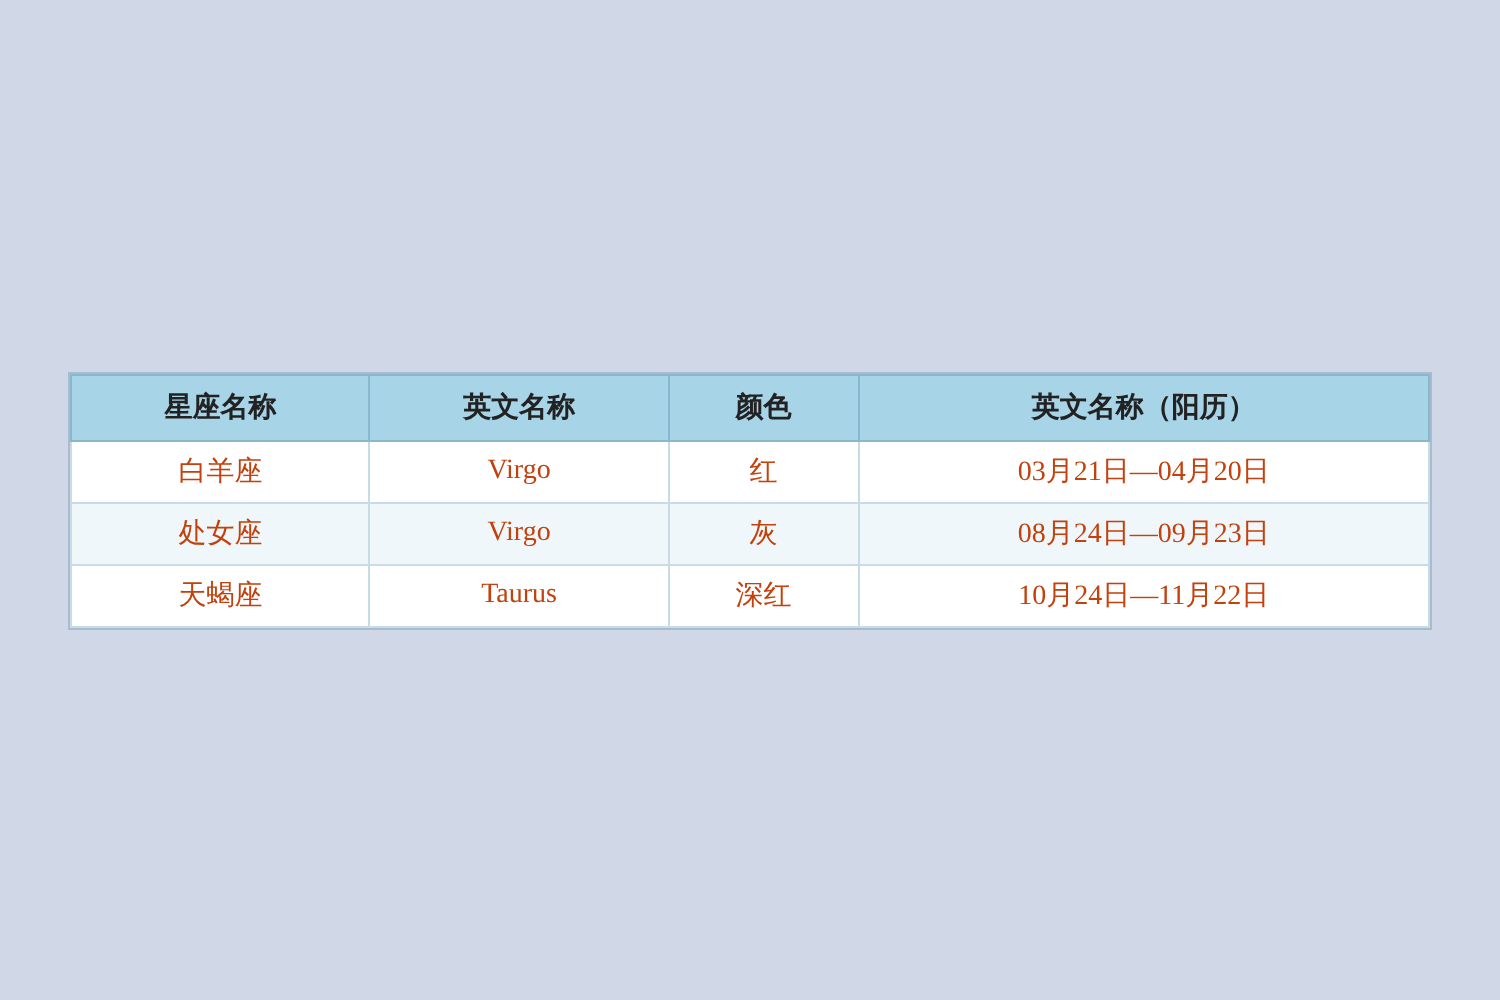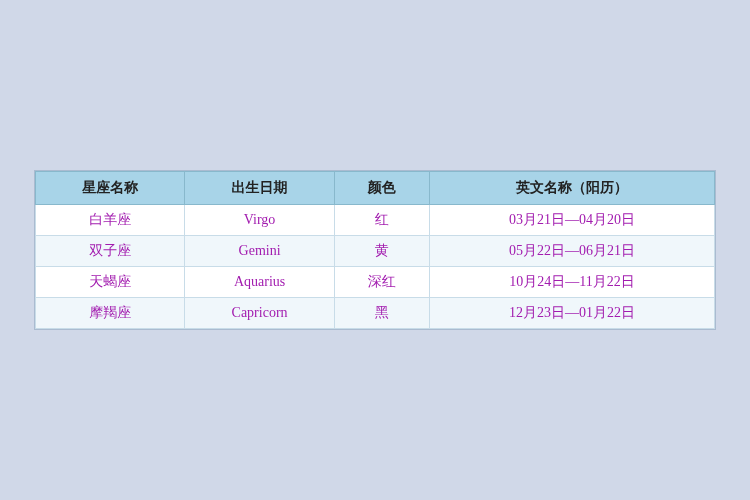--- a/index.html
+++ b/index.html
@@ -29,64 +29,58 @@
       text-align: center;
       font-weight: bold;
       font-size: 14px;
       color: #222;
     }
     tbody tr td {
       border: 1px solid #c8dce8;
       padding: 6px 10px;
       text-align: center;
       font-size: 14px;
-      color: #a21caf;
+      color: #c2410c;
     }
     tbody tr:nth-child(odd) {
       background-color: #ffffff;
     }
     tbody tr:nth-child(even) {
       background-color: #f0f7fb;
     }
   </style>
 </head>
 <body>
 
 <div class="table-container">
   <table>
     <thead>
       <tr>
 
       <th>星座名称</th>
-          <th>出生日期</th>
+          <th>英文名称</th>
           <th>颜色</th>
           <th>英文名称（阳历）</th>
         </tr>
     </thead>
     <tbody>
 
     <tr>
           <td>白羊座</td>
           <td>Virgo</td>
           <td>红</td>
           <td>03月21日—04月20日</td>
         </tr>
         <tr>
-          <td>双子座</td>
-          <td>Gemini</td>
-          <td>黄</td>
-          <td>05月22日—06月21日</td>
+          <td>处女座</td>
+          <td>Virgo</td>
+          <td>灰</td>
+          <td>08月24日—09月23日</td>
         </tr>
         <tr>
           <td>天蝎座</td>
-          <td>Aquarius</td>
+          <td>Taurus</td>
           <td>深红</td>
           <td>10月24日—11月22日</td>
-        </tr>
-        <tr>
-          <td>摩羯座</td>
-          <td>Capricorn</td>
-          <td>黑</td>
-          <td>12月23日—01月22日</td>
         </tr>
       </tbody>
   </table>
 </div>
 
 </body></html>

